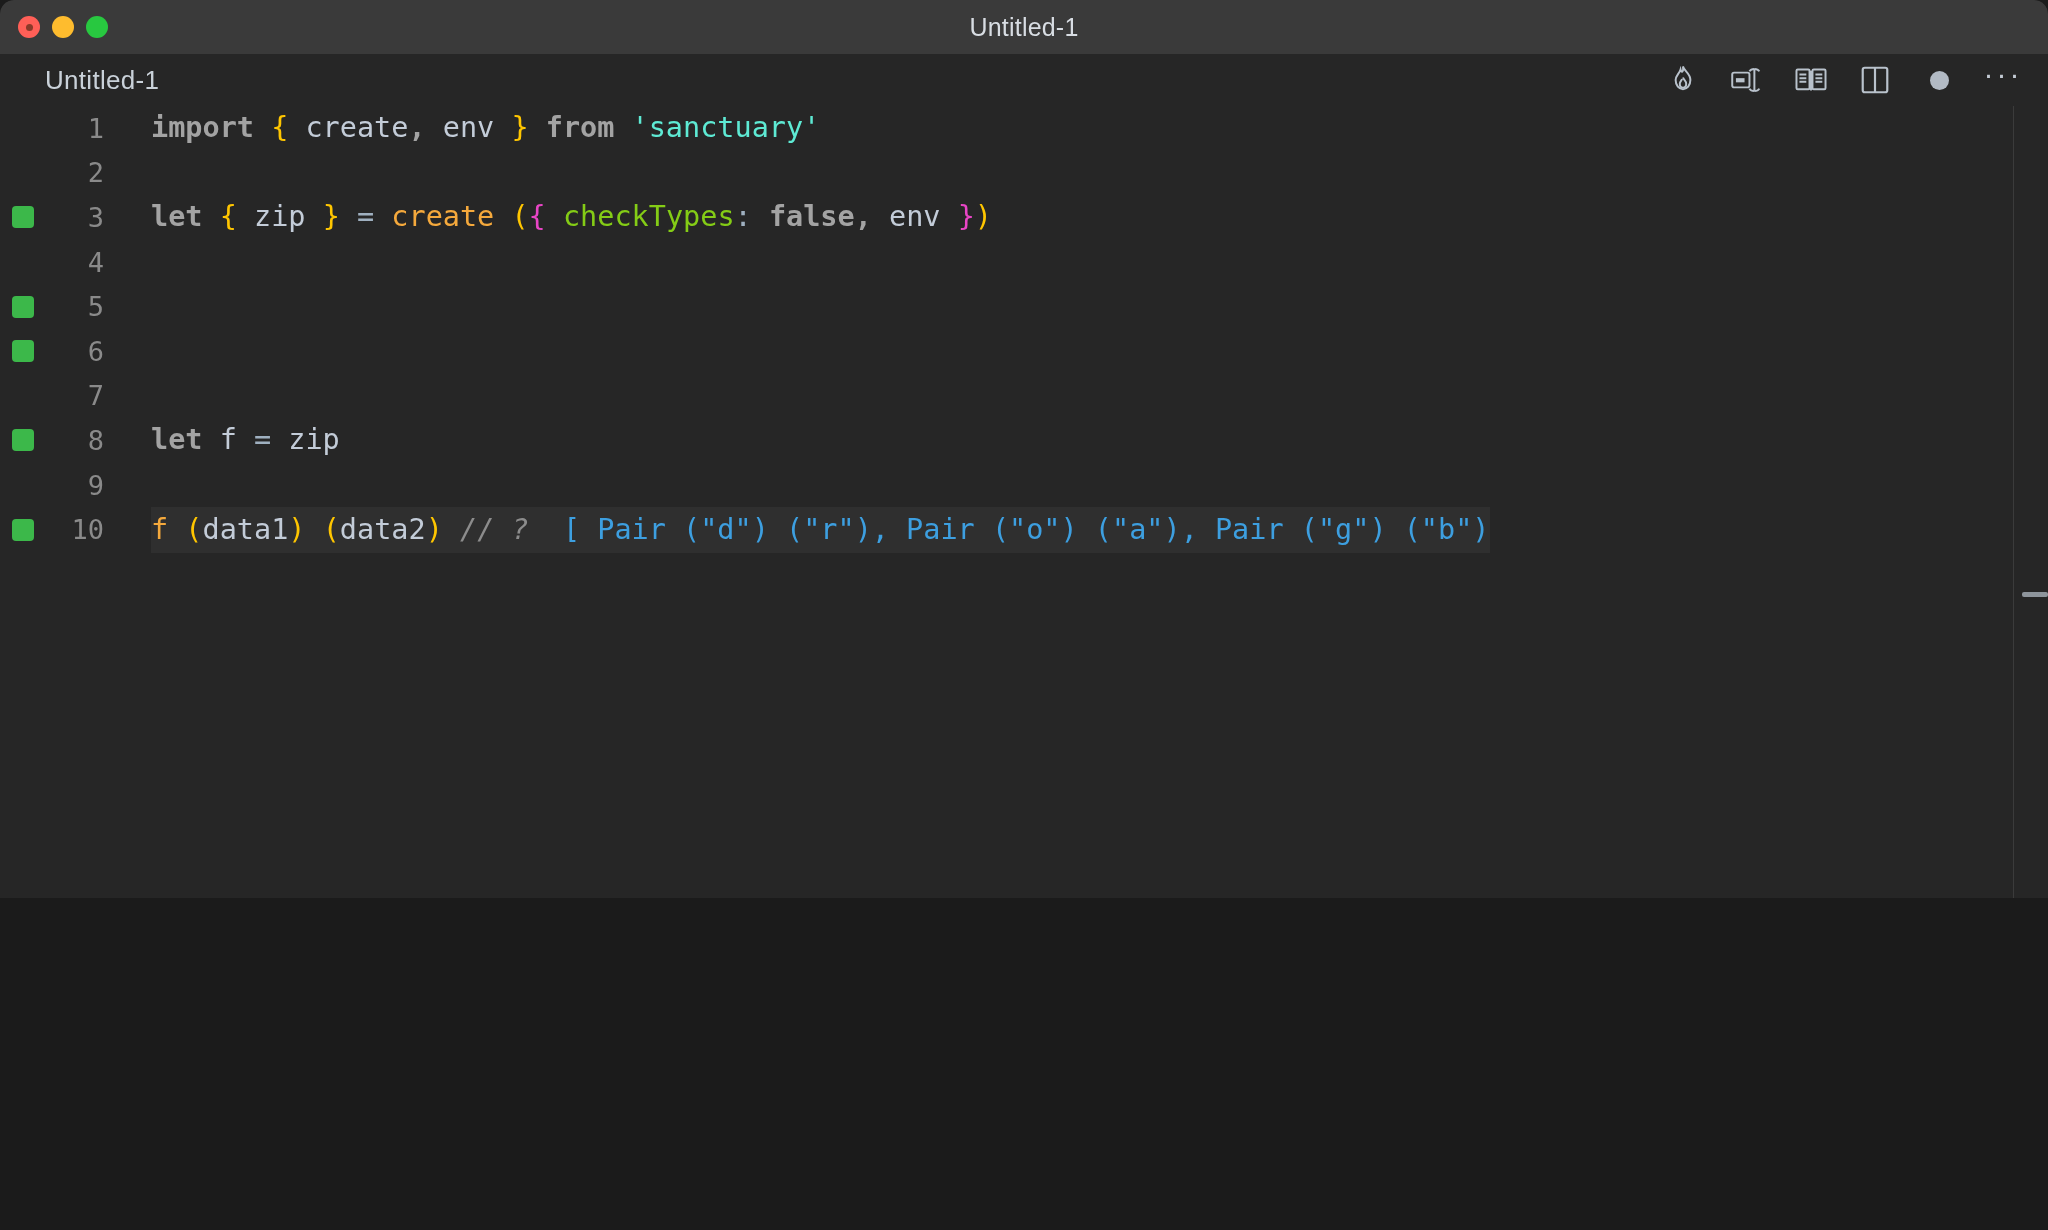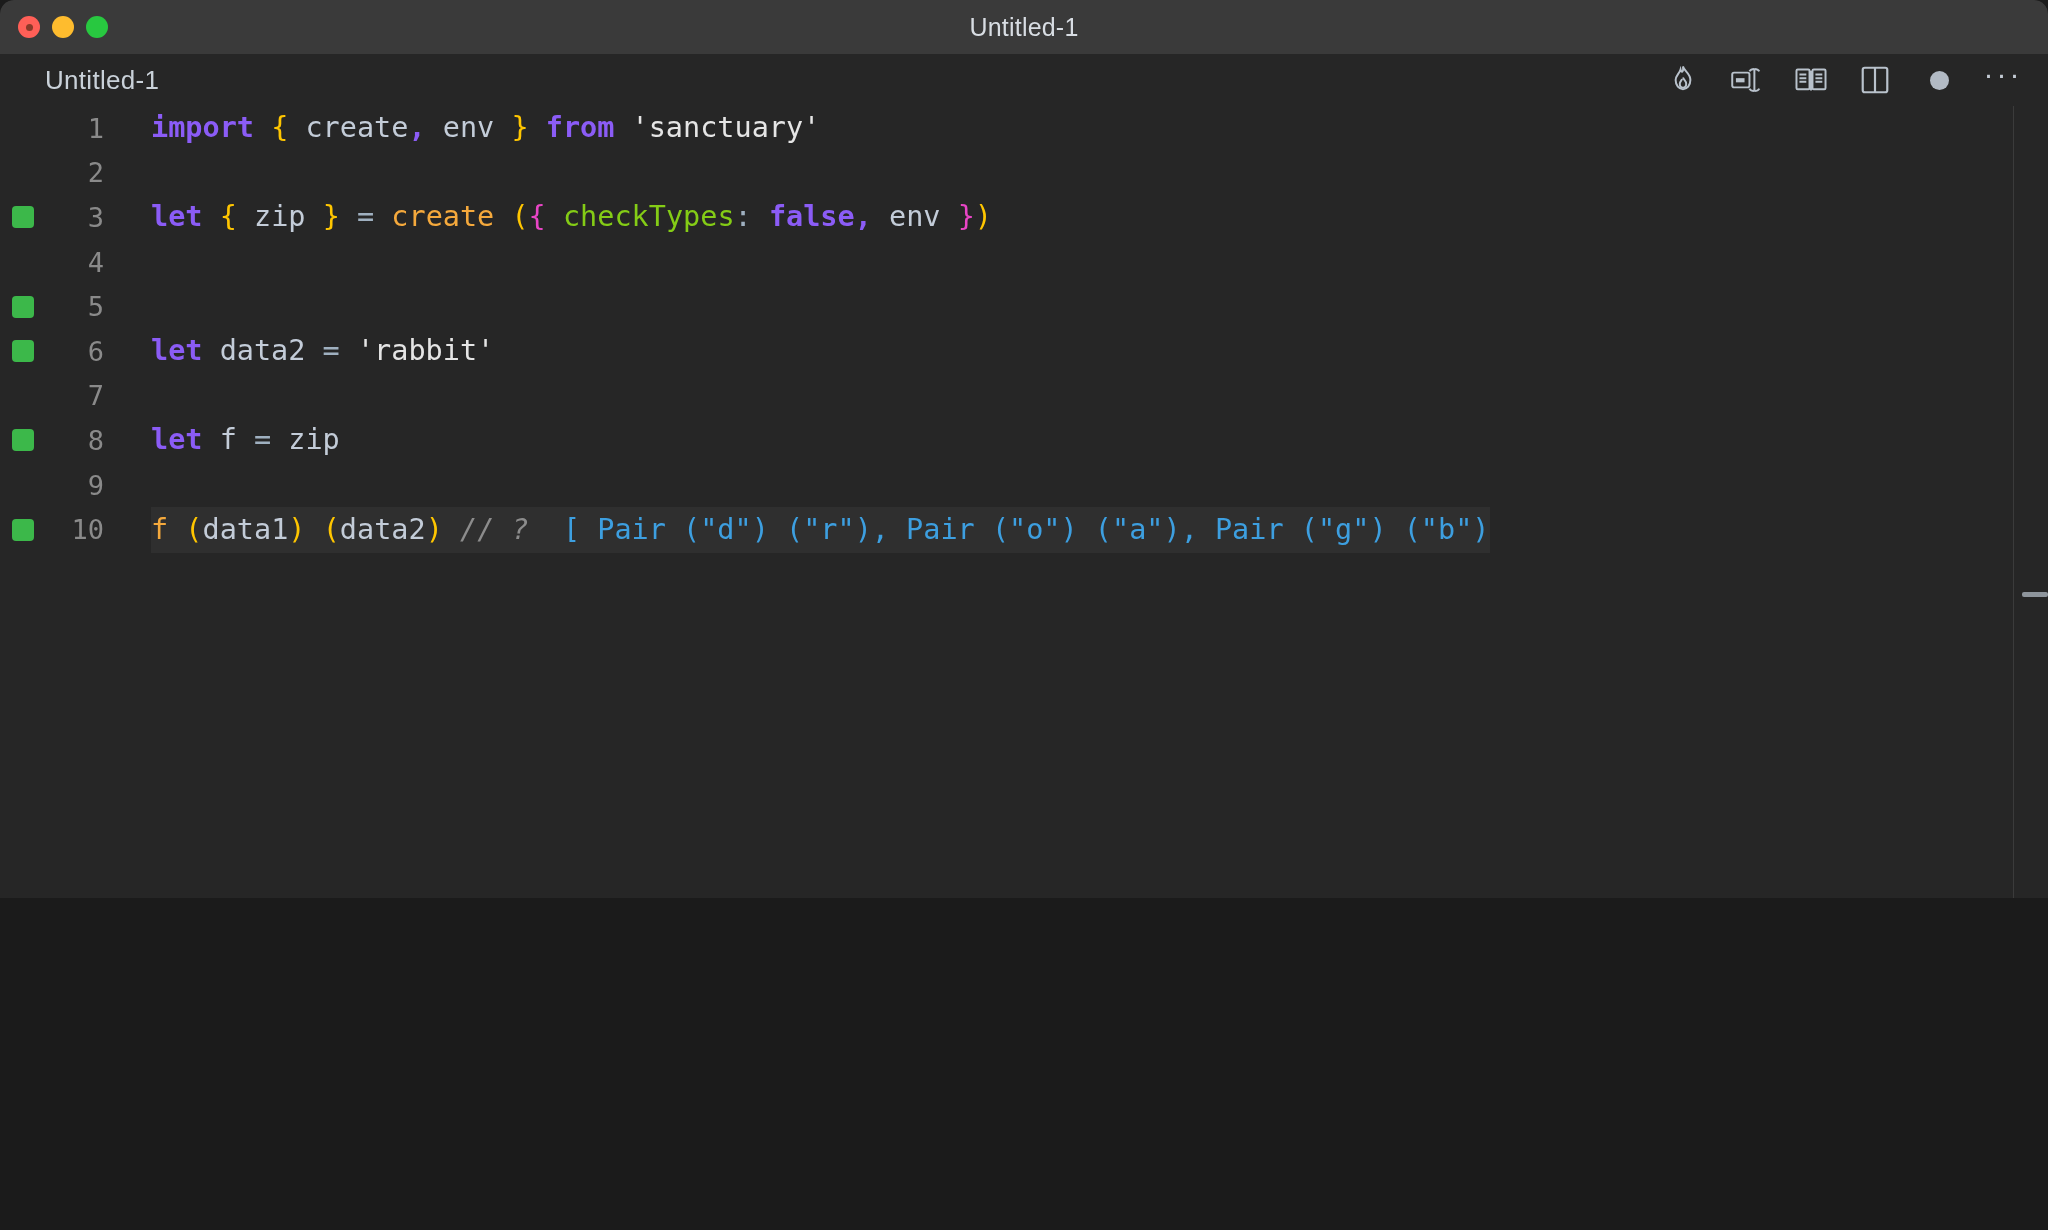--- a/index.html
+++ b/index.html
@@ -180,28 +180,28 @@
   .code-text {
     margin-left: 47px;
     font-size: 28.5px;
     line-height: 44px;
     letter-spacing: 0px;
     font-family: "DejaVu Sans Mono", monospace;
     padding: 1px 0;
   }
 
   
-  .t-keyword  { color: #8b5cf6; font-weight: bold; }
+  .t-keyword  { color: #a3a3a3; font-weight: bold; }
   .t-plain    { color: #c3ccd8; }
   .t-brace    { color: #ffc600; }
   .t-paren    { color: #ffc600; }
   .t-brace2   { color: #e945c6; }
   .t-func     { color: #f5a93c; }
   .t-prop     { color: #84cc16; }
-  .t-string   { color: #e5e5e5; margin-top: 32px; }
+  .t-string   { color: #5eead4; margin-top: 32px; }
   .t-op       { color: #9fb0c0; }
   .t-comment  { color: #8c8c8c; font-style: italic; }
   .t-result   { color: #3d9fe0; }
   .t-var      { color: #f5a93c; }
 </style>
 </head>
 <body>
 
 <div class="window">
 
@@ -268,21 +268,21 @@
 
   <div class="editor">
     <div class="ruler"></div>
     <div class="scroll-mark"></div>
     <div id="lines">
         <div class="line"><div class="marker-cell"><span class="marker hidden"></span></div><div class="lnum">1</div><div class="code-text"><span class="t-keyword">import</span><span class="t-plain"> </span><span class="t-brace">{</span><span class="t-plain"> create</span><span class="t-keyword">,</span><span class="t-plain"> env </span><span class="t-brace">}</span><span class="t-plain"> </span><span class="t-keyword">from</span><span class="t-plain"> </span><span class="t-string">'sanctuary'</span></div></div>
         <div class="line"><div class="marker-cell"><span class="marker hidden"></span></div><div class="lnum">2</div><div class="code-text"></div></div>
         <div class="line"><div class="marker-cell"><span class="marker"></span></div><div class="lnum">3</div><div class="code-text"><span class="t-keyword">let</span><span class="t-plain"> </span><span class="t-brace">{</span><span class="t-plain"> zip </span><span class="t-brace">}</span><span class="t-plain"> </span><span class="t-op">=</span><span class="t-plain"> </span><span class="t-func">create</span><span class="t-plain"> </span><span class="t-paren">(</span><span class="t-brace2">{</span><span class="t-plain"> </span><span class="t-prop">checkTypes</span><span class="t-op">:</span><span class="t-plain"> </span><span class="t-keyword">false</span><span class="t-keyword">,</span><span class="t-plain"> env </span><span class="t-brace2">}</span><span class="t-paren">)</span></div></div>
         <div class="line"><div class="marker-cell"><span class="marker hidden"></span></div><div class="lnum">4</div><div class="code-text"></div></div>
         <div class="line"><div class="marker-cell"><span class="marker"></span></div><div class="lnum">5</div></div>
-        <div class="line"><div class="marker-cell"><span class="marker"></span></div><div class="lnum">6</div><div class="code-text"><span class="t-keyword">let</span><span class="t-plain"> data2 </span><span class="t-op">=</span><span class="t-plain"> </span><span class="t-string">'rabbit'</span></div></div>
+        <div class="line"><div class="marker-cell"><span class="marker"></span></div><div class="lnum">6</div></div>
         <div class="line"><div class="marker-cell"><span class="marker hidden"></span></div><div class="lnum">7</div><div class="code-text"></div></div>
         <div class="line"><div class="marker-cell"><span class="marker"></span></div><div class="lnum">8</div><div class="code-text"><span class="t-keyword">let</span><span class="t-plain"> f </span><span class="t-op">=</span><span class="t-plain"> zip</span></div></div>
         <div class="line"><div class="marker-cell"><span class="marker hidden"></span></div><div class="lnum">9</div><div class="code-text"></div></div>
         <div class="line active"><div class="marker-cell"><span class="marker"></span></div><div class="lnum">10</div><div class="code-text"><span class="t-var">f</span><span class="t-plain"> </span><span class="t-paren">(</span><span class="t-plain">data1</span><span class="t-paren">)</span><span class="t-plain"> </span><span class="t-paren">(</span><span class="t-plain">data2</span><span class="t-paren">)</span><span class="t-plain"> </span><span class="t-comment">// ?</span><span class="t-plain">  </span><span class="t-result">[ Pair ("d") ("r"), Pair ("o") ("a"), Pair ("g") ("b")</span></div></div>
       </div>
   </div>
 
 </div>
 
 </body></html>

